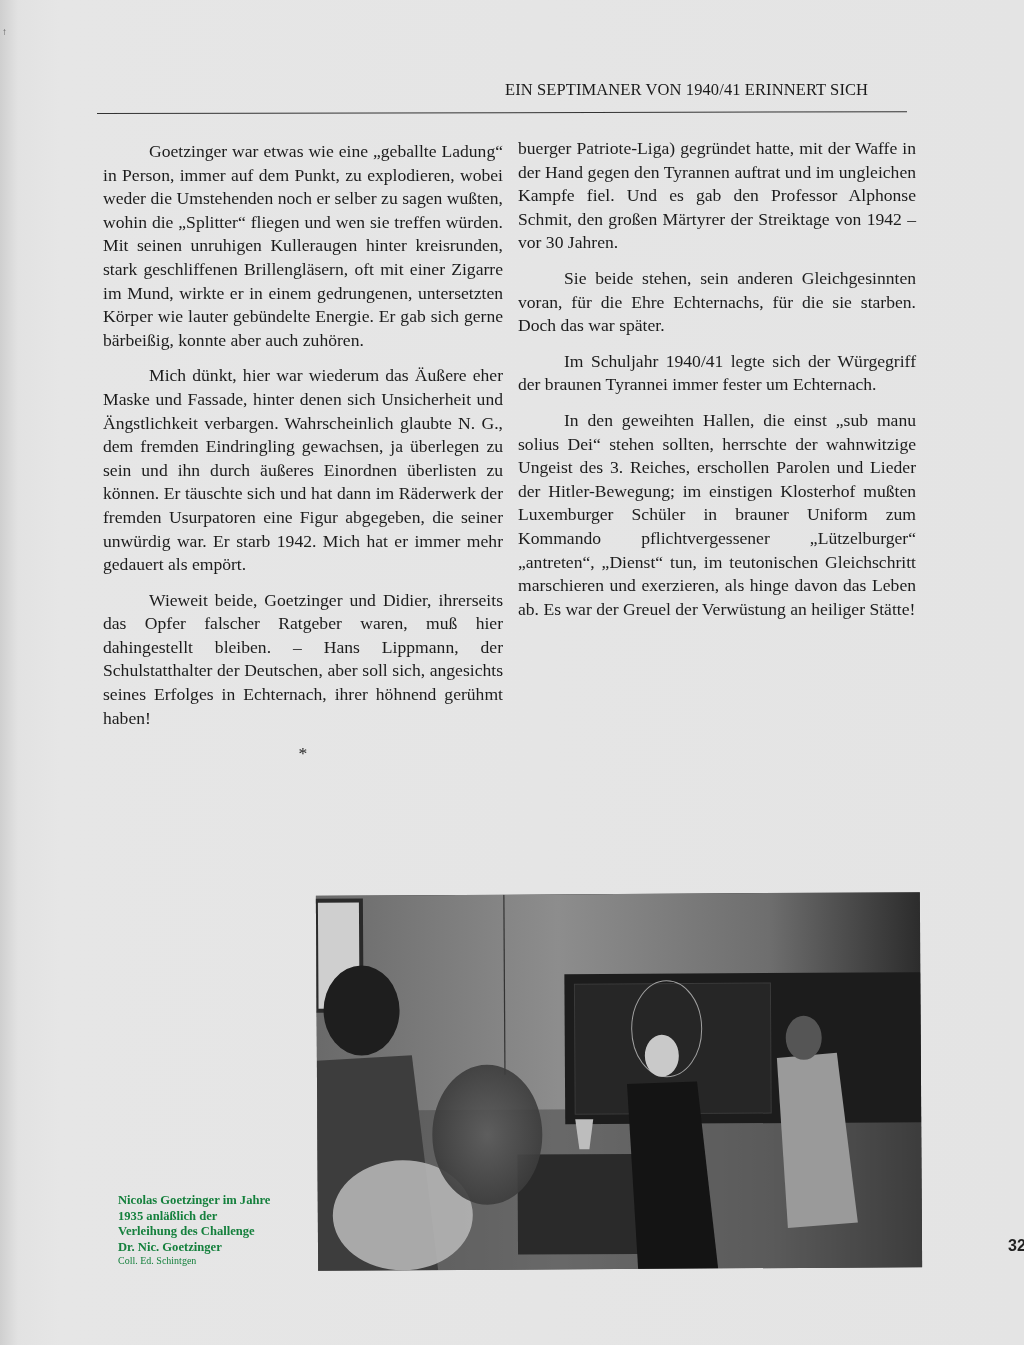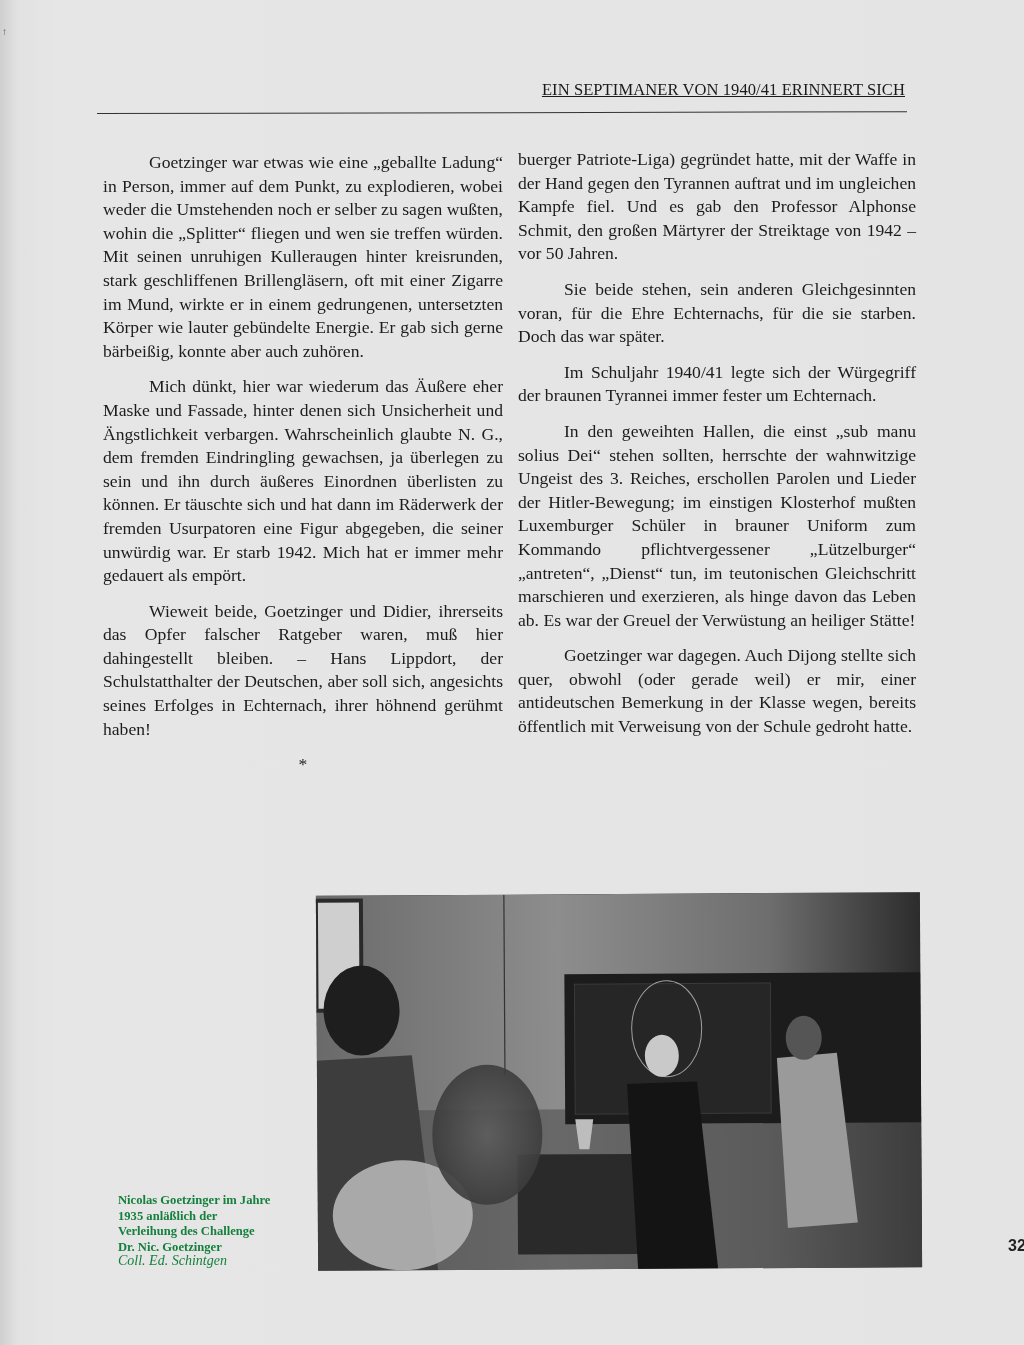--- a/index.html
+++ b/index.html
@@ -6,65 +6,63 @@
     body {
       width: 1024px; height: 1345px; overflow: hidden; position: relative;
       background: #e4e4e4;
       background-image: linear-gradient(90deg, #cfcfcf 0px, #e2e2e2 18px, #e6e6e6 60px, #e4e4e4 100%);
       font-family: "Liberation Serif", "DejaVu Serif", serif;
       color: #1c1c1c;
     }
     .gutter-mark { position: absolute; left: 2px; top: 26px; font-size: 10px; color: #555; font-family: "Liberation Serif", serif; }
     .running-head {
       position: absolute; left: 505px; top: 80px; width: 400px;
-      font-size: 16.5px; letter-spacing: 0.1px; text-align: right; white-space: nowrap;
+      font-size: 16.5px; letter-spacing: 0.1px; text-align: left; white-space: nowrap;
       color: #1a1a1a;
-      text-decoration: underline;
     }
     .head-rule { position: absolute; left: 97px; top: 113px; width: 810px; height: 0; border-top: 1.5px solid #333; transform: rotate(-0.12deg); transform-origin: left; }
     .col { position: absolute; top: 140px; width: 400px; font-size: 17.6px; line-height: 23.6px; text-align: justify; hyphens: manual; }
     .col-left { left: 103px; }
     .col-right { left: 518px; top: 137px; width: 398px; }
-    .col p { margin: 11px 0 12px 0; text-indent: 46px; }
+    .col p { margin: 0 0 12px 0; text-indent: 46px; }
     .col p.noindent { text-indent: 0; }
     .col p.asterisk { text-align: center; text-indent: 0; margin: 0 0 8px 0; }
     .photo {
       position: absolute; left: 317px; top: 894px; width: 604px; height: 375px;
       background: #3a3a3a; overflow: hidden;
       transform: rotate(-0.35deg);
     }
     .photo svg { width: 100%; height: 100%; display: block; }
     .caption {
       position: absolute; left: 118px; top: 1193px; width: 200px;
       font-size: 12.6px; line-height: 15.5px; font-weight: bold; color: #15803d;
     }
-    .caption .credit { font-weight: normal; font-size: 14px; line-height: 12px; font-style: italic; }
+    .caption .credit { font-weight: normal; font-size: 10px; line-height: 12px; }
     .page-number { position: absolute; left: 1008px; top: 1237px; font-size: 16px; font-weight: bold; color: #222; font-family: "Liberation Sans", sans-serif; }
   </style>
 </head>
 <body>
 
 <span class="gutter-mark">↑</span>
 
 <div class="running-head">EIN SEPTIMANER VON 1940/41 ERINNERT SICH</div>
 <div class="head-rule"></div>
 
 <div class="col col-left">
   <p>Goetzinger war etwas wie eine „geballte Ladung“ in Person, immer auf dem Punkt, zu explodieren, wobei weder die Umstehenden noch er selber zu sagen wußten, wohin die „Splitter“ fliegen und wen sie treffen würden. Mit seinen unruhigen Kulleraugen hinter kreis­runden, stark geschliffenen Brillengläsern, oft mit einer Zigarre im Mund, wirkte er in einem gedrungenen, untersetzten Körper wie lauter gebündelte Energie. Er gab sich gerne bärbeißig, konnte aber auch zuhören.</p>
   <p>Mich dünkt, hier war wiederum das Äuße­re eher Maske und Fassade, hinter denen sich Unsicherheit und Ängstlichkeit verbargen. Wahrscheinlich glaubte N. G., dem fremden Eindringling gewachsen, ja überlegen zu sein und ihn durch äußeres Einordnen überlisten zu können. Er täuschte sich und hat dann im Räderwerk der fremden Usurpatoren eine Figur abgegeben, die seiner unwürdig war. Er starb 1942. Mich hat er immer mehr gedauert als empört.</p>
-  <p>Wieweit beide, Goetzinger und Didier, ihrerseits das Opfer falscher Ratgeber waren, muß hier dahingestellt bleiben. – Hans Lipp­dort, der Schulstatthalter der Deutschen, aber soll sich, angesichts seines Erfolges in Echter­nach, ihrer höhnend gerühmt haben!</p>
+  <p>Wieweit beide, Goetzinger und Didier, ihrerseits das Opfer falscher Ratgeber waren, muß hier dahingestellt bleiben. – Hans Lipp­mann, der Schulstatthalter der Deutschen, aber soll sich, angesichts seines Erfolges in Echter­nach, ihrer höhnend gerühmt haben!</p>
   <p class="asterisk">*</p>
 </div>
 
 <div class="col col-right">
-  <p class="noindent">buerger Patriote-Liga) gegründet hatte, mit der Waffe in der Hand gegen den Tyrannen auftrat und im ungleichen Kampfe fiel. Und es gab den Professor Alphonse Schmit, den großen Märty­rer der Streiktage von 1942 – vor 50 Jahren.</p>
+  <p class="noindent">buerger Patriote-Liga) gegründet hatte, mit der Waffe in der Hand gegen den Tyrannen auftrat und im ungleichen Kampfe fiel. Und es gab den Professor Alphonse Schmit, den großen Märty­rer der Streiktage von 1942 – vor 30 Jahren.</p>
   <p>Sie beide stehen, sein anderen Gleichge­sinnten voran, für die Ehre Echternachs, für die sie starben. Doch das war später.</p>
   <p>Im Schuljahr 1940/41 legte sich der Würge­griff der braunen Tyrannei immer fester um Echternach.</p>
   <p>In den geweihten Hallen, die einst „sub manu solius Dei“ stehen sollten, herrschte der wahnwitzige Ungeist des 3. Reiches, erschollen Parolen und Lieder der Hitler-Bewegung; im einstigen Klosterhof mußten Luxemburger Schüler in brauner Uniform zum Kommando pflichtvergessener „Lützelburger“ „antreten“, „Dienst“ tun, im teutonischen Gleichschritt mar­schieren und exerzieren, als hinge davon das Leben ab. Es war der Greuel der Verwüstung an heiliger Stätte!</p>
-  <p>Goetzinger war dagegen. Auch Dijong stellte sich quer, obwohl (oder gerade weil) er mir, einer antideutschen Bemerkung in der Klas­se wegen, bereits öffentlich mit Verweisung von der Schule gedroht hatte.</p>
 </div>
 
 <div class="photo" title="Black-and-white photograph of a priest standing by a table with a trophy cup in front of a blackboard, students in the foreground">
   <svg viewBox="0 0 604 375" preserveAspectRatio="none">
     <defs>
       <linearGradient id="wall" x1="0" y1="0" x2="1" y2="0">
         <stop offset="0" stop-color="#6a6a6a"></stop>
         <stop offset="0.4" stop-color="#8d8d8d"></stop>
         <stop offset="0.75" stop-color="#6e6e6e"></stop>
         <stop offset="1" stop-color="#2c2c2c"></stop>

